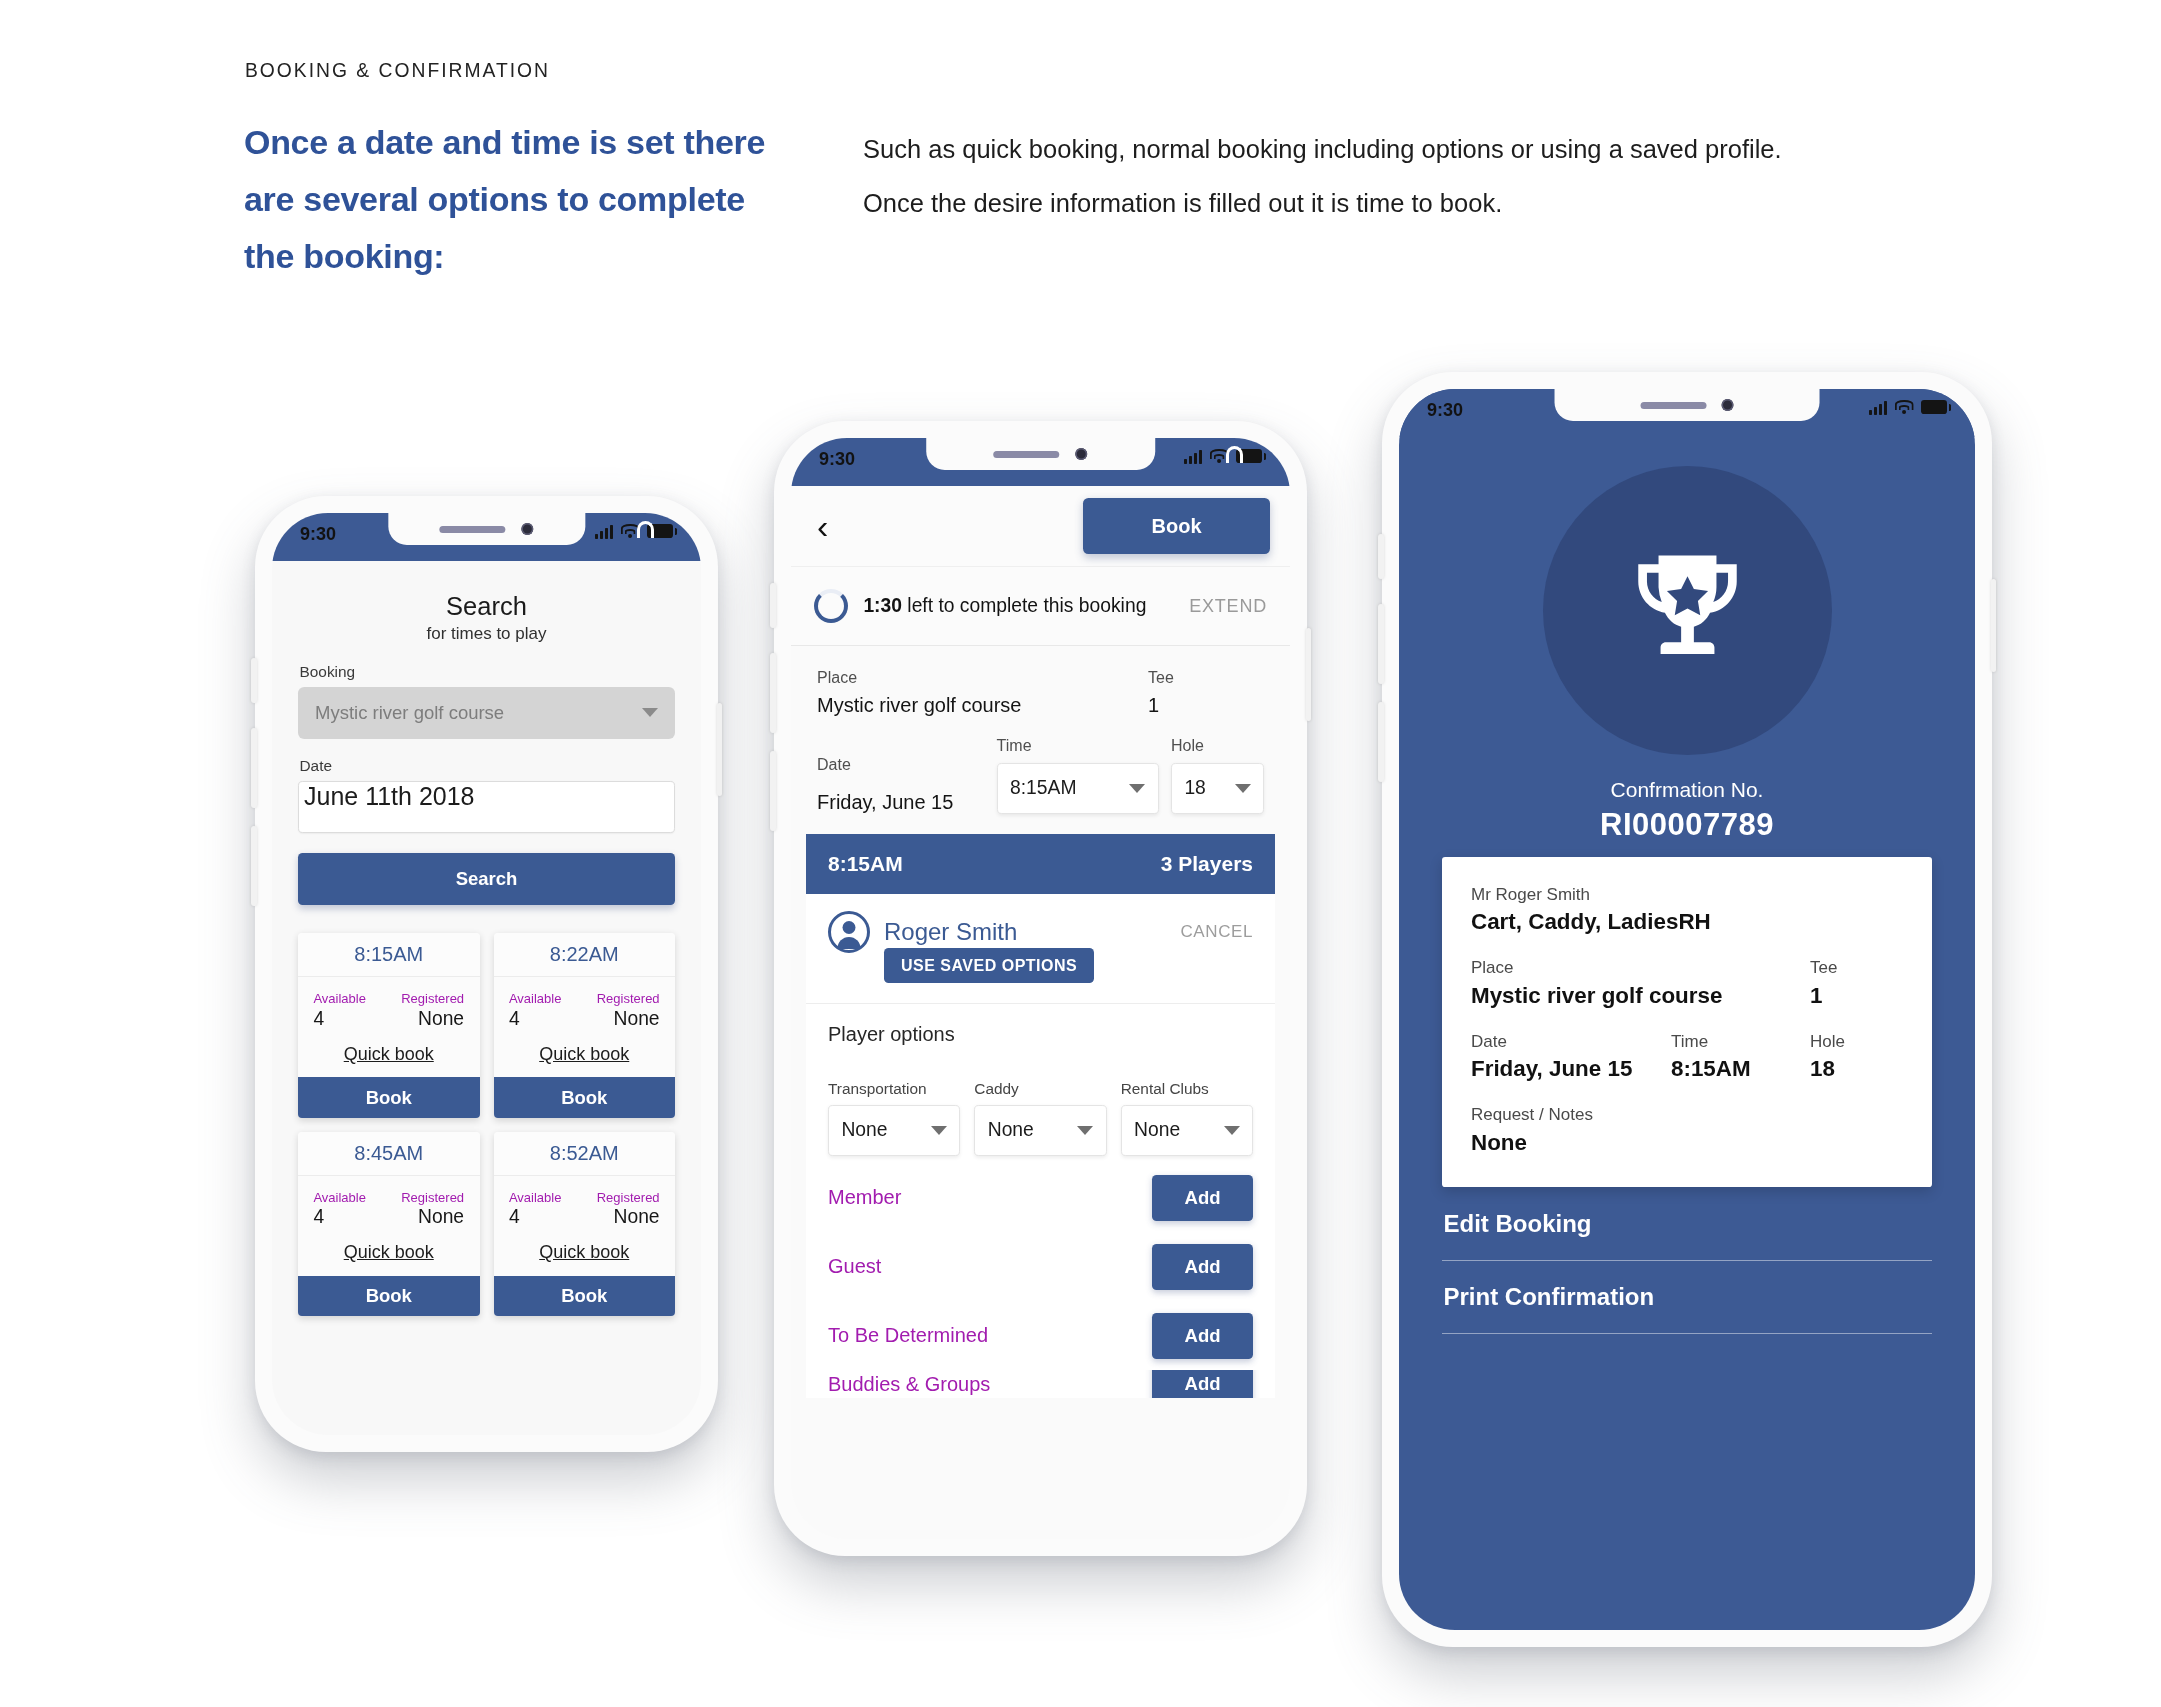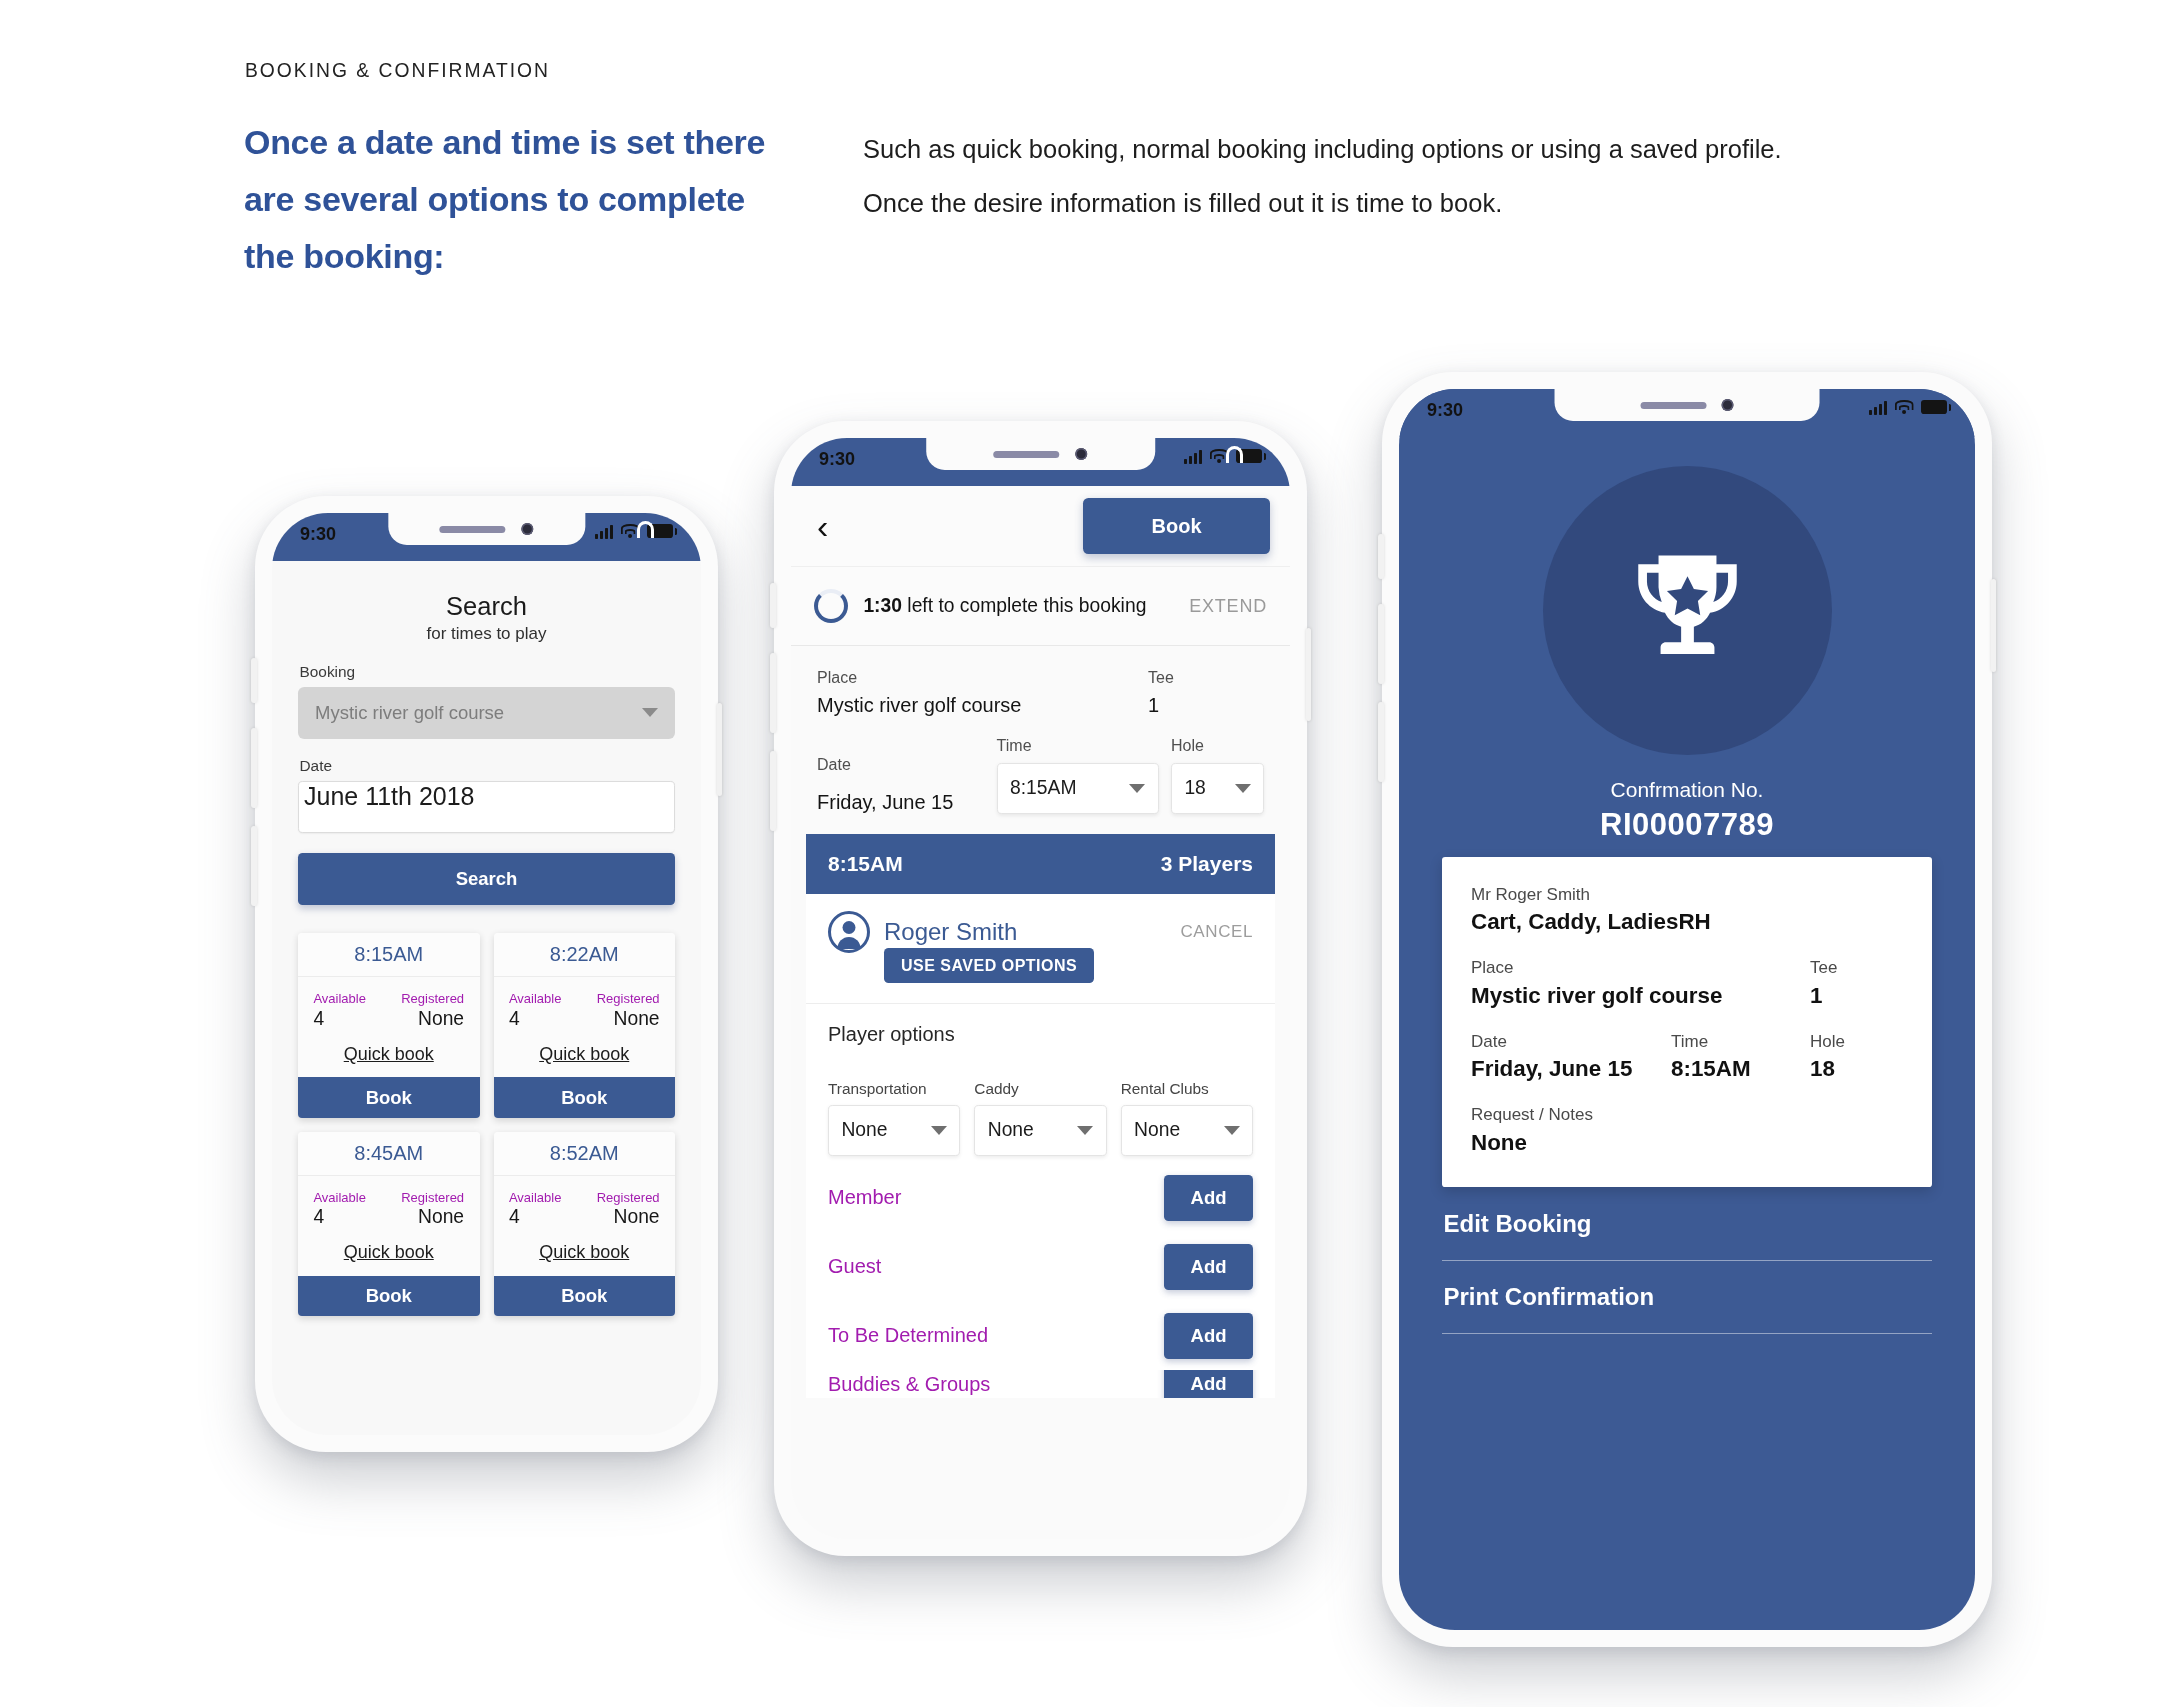--- a/index.html
+++ b/index.html
@@ -201,21 +201,21 @@
   .optlabel { font-size:20px; color:#272727; }
   .opt3 { display:flex; gap:14px; margin-top:14px; }
   .opt3 > div { flex:1;margin-top:20px; }
   .opt-k { font-size:15.4px; color:#454545; margin-bottom:7px; }
   .addrow {
     background:#fff; display:flex; align-items:center; justify-content:space-between;
     padding: 0 21.6px; height:69px;
   }
   .addrow .t { font-size:20px; color:#a21caf; }
   .add-btn {
-    background:#3b5a93; color:#fff; width:89px; height:46px; border-radius:4.6px;
+    background:#3b5a93; color:#fff; width:101px; height:46px; border-radius:4.6px;
     display:flex; align-items:center; justify-content:center;
     font-size:18.5px; font-weight:700; box-shadow:0 2.3px 6.2px rgba(60,80,130,.28);
   }
   .cutrow { overflow:hidden; height:28px; }
 
   
   #phone3 { left:1382px; top:372px; width:610px; height:1275px; }
   #phone3 .screen { background:#3d5a94; }
   #phone3 .statusbar { background:#3d5a94; }
   #phone3 .notch { background:#fbfbfb; }

